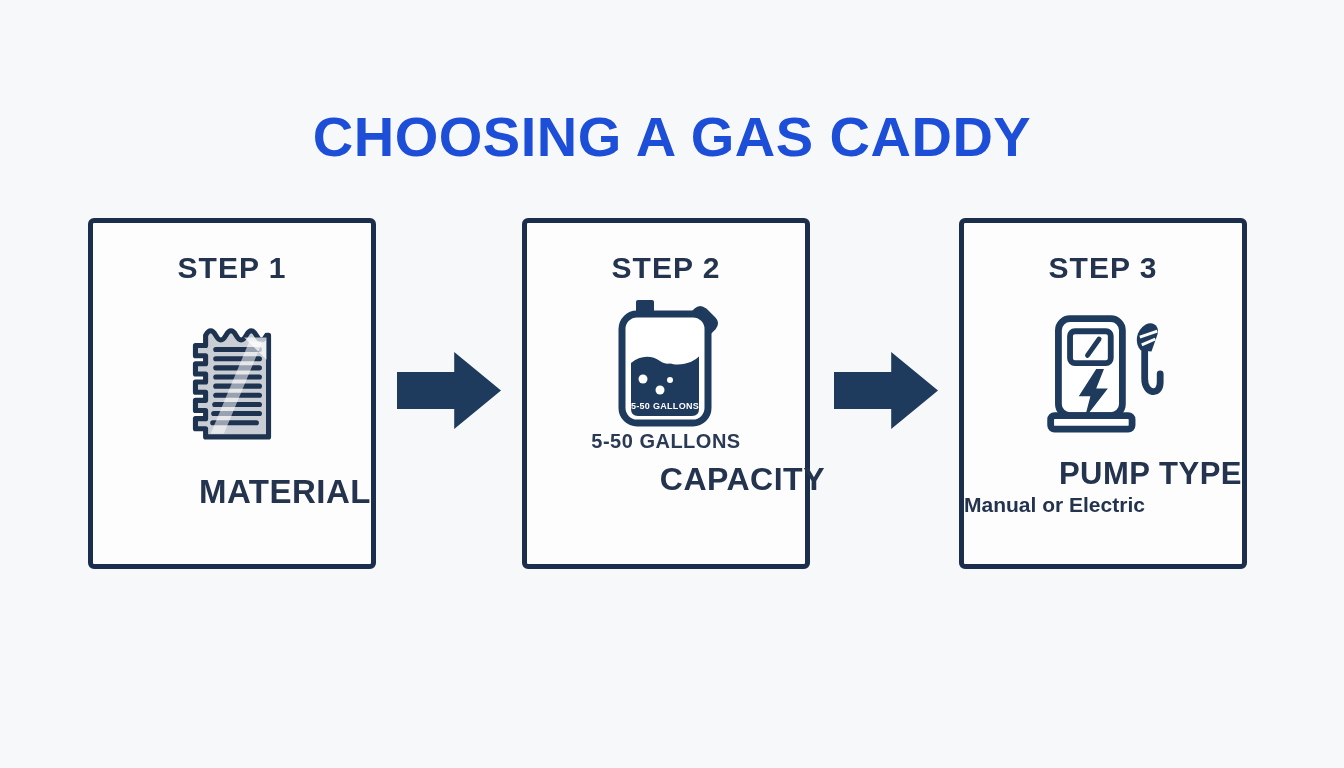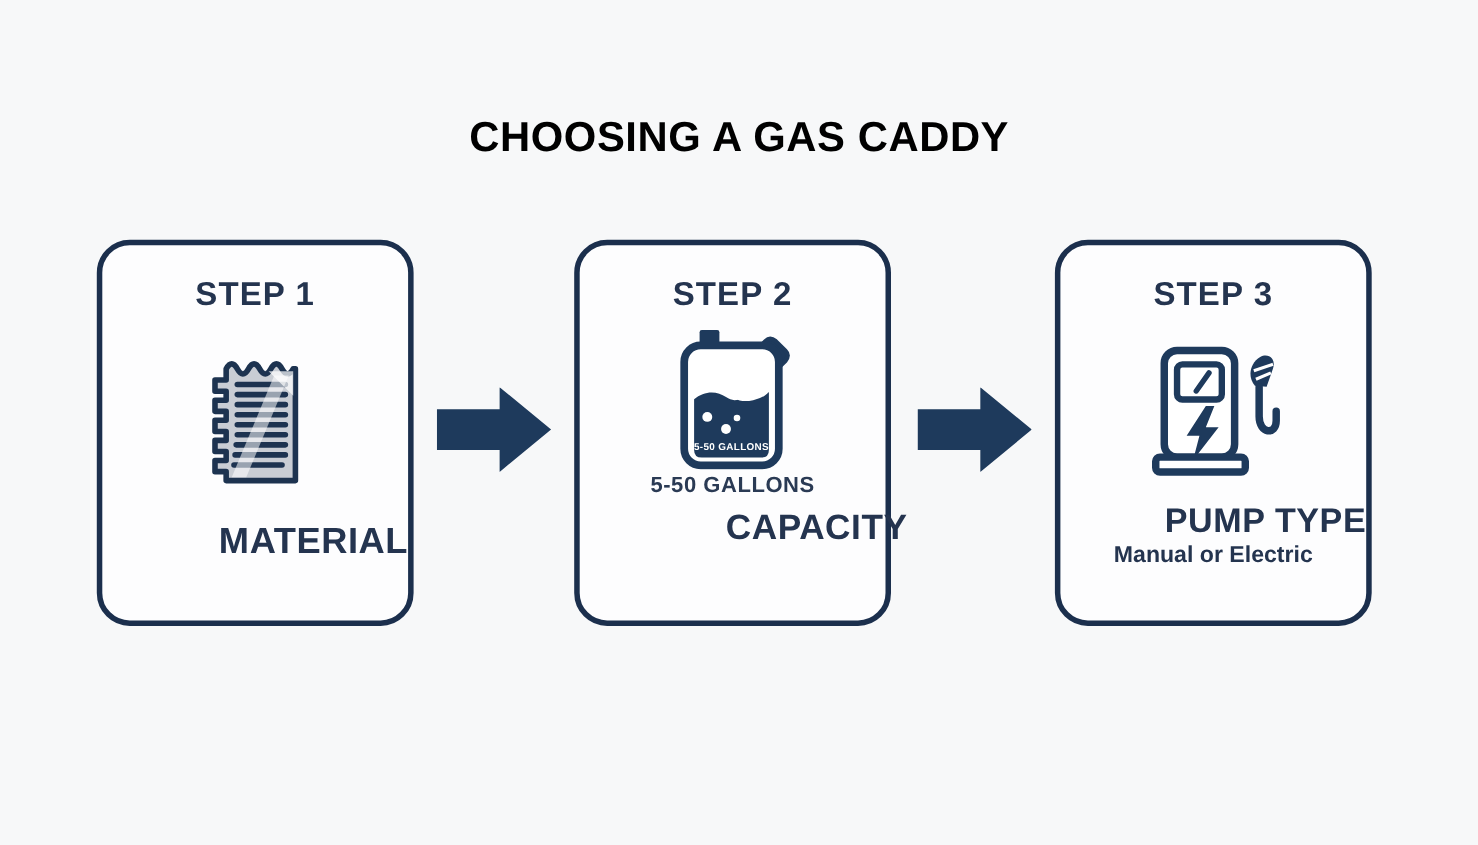--- a/index.html
+++ b/index.html
@@ -9,33 +9,33 @@
     background: #f7f8f9;
     font-family: "Liberation Sans", sans-serif;
     overflow: hidden;
     color: #24344f;
   }
   .title {
     position: absolute;
     top: 104px; left: 0;
     width: 100%;
     text-align: center;
-    font-size: 38px;
+    font-size: 56px;
     font-weight: bold;
     letter-spacing: 0.5px;
-    color: #000000;
+    color: #1d4ed8;
   }
   .card {
     position: absolute;
     top: 218px;
     width: 288px;
     height: 351px;
     background: #fdfdfe;
     border: 5px solid #1b2f4d;
-    border-radius: 30px;
+    border-radius: 6px;
   }
   .card-1 { left: 88px; }
   .card-2 { left: 522px; padding-left: 28px; }
   .card-3 { left: 959px; padding-left: 40px; }
   .step-label {
     position: absolute;
     top: 28px; left: 0;
     width: 100%;
     text-align: center;
     font-size: 30px;
@@ -70,21 +70,20 @@
     color: #24344f;
     letter-spacing: 0.5px;
   }
   .card-1 .step-name { top: 250px; font-size: 33px; }
   .card-2 .step-name { top: 238px; font-size: 32px; margin-left: 20px; }
   .card-3 .step-name { top: 233px; font-size: 31px; }
   .step-subtitle {
     position: absolute;
     top: 270px; left: 0;
     width: 100%;
-    text-align: center;
     font-size: 21px;
     font-weight: bold;
     color: #24344f;
   }
   .arrow {
     position: absolute;
     top: 352px;
     width: 104px;
     height: 77px;
     background: #1e3a5c;

